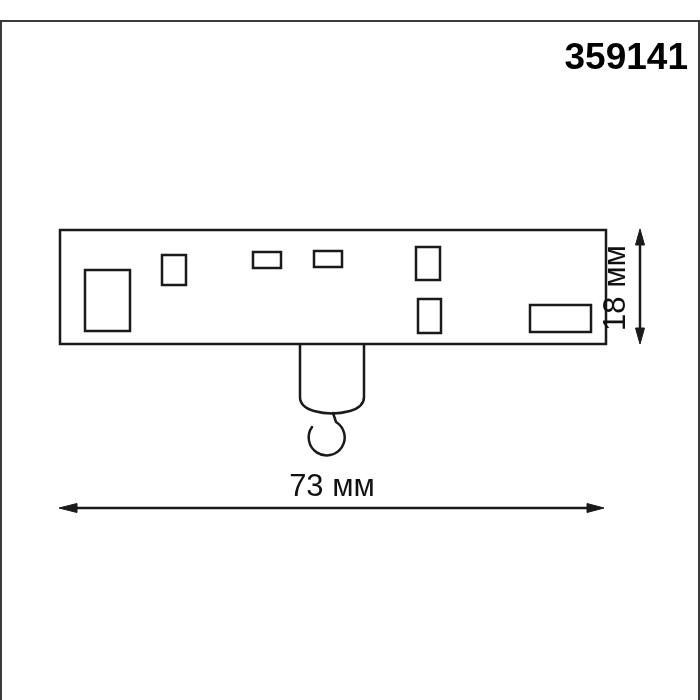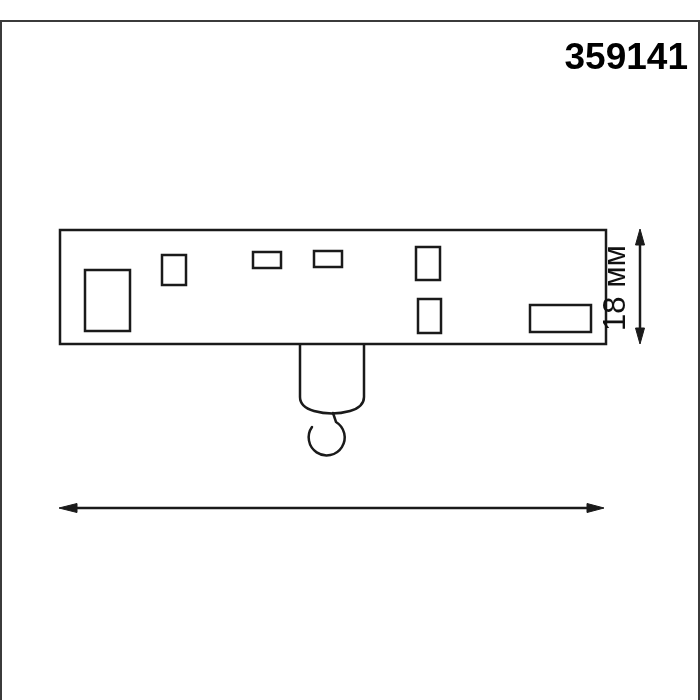--- a/index.html
+++ b/index.html
@@ -88,16 +88,17 @@
       <polygon points="638,322 633.5,306 642.5,306" stroke-width="1"></polygon>
     </g>
 
     <g stroke="#1a1a1a" fill="#1a1a1a">
       <line x1="72" y1="486" x2="588" y2="486" stroke-width="2.5"></line>
       <polygon points="57,486 75,481.5 75,490.5" stroke-width="1"></polygon>
       <polygon points="602,486 585,481.5 585,490.5" stroke-width="1"></polygon>
     </g>
   </svg>
 
+  <div class="dim-label dim-label-width">73 мм</div>
 
   <div class="dim-label dim-label-height">18 мм</div>
 
 </div>
 
 </body></html>

